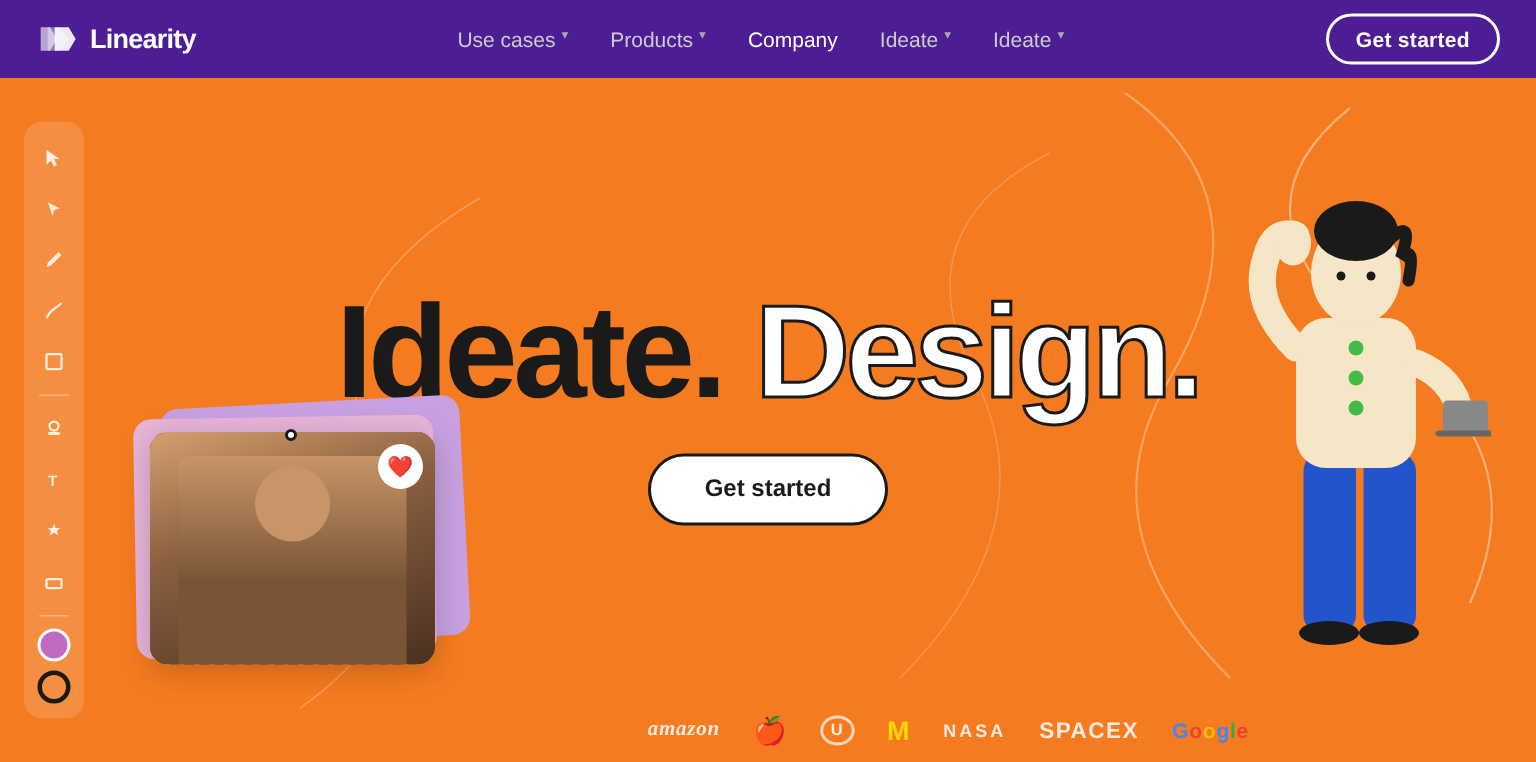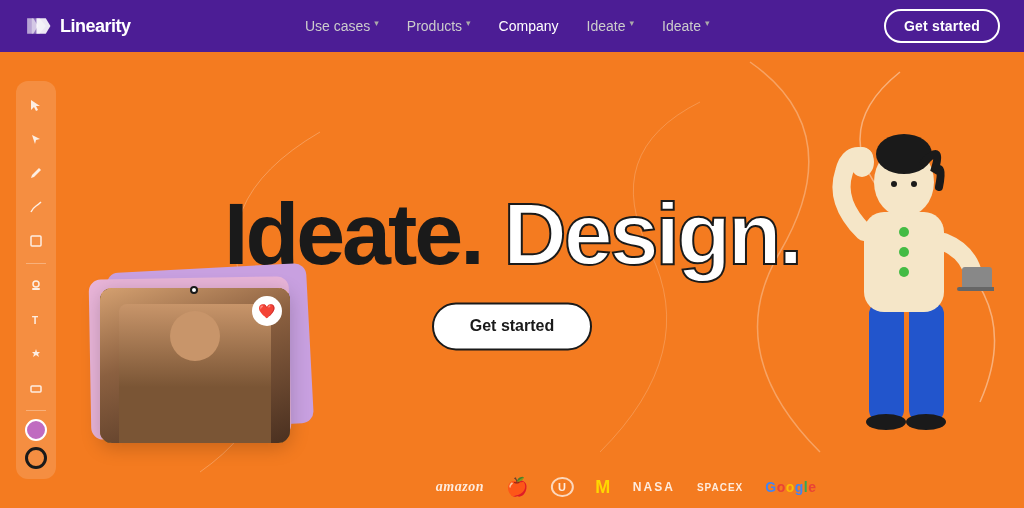--- a/index.html
+++ b/index.html
@@ -329,18 +329,18 @@
     </svg>
   </div>
 
   <div class="trusted-section">
     <div class="trusted-logos">
       <span class="trusted-logo" style="font-family:Georgia,serif;font-style:italic;">amazon</span>
       <span class="trusted-logo apple-logo">🍎</span>
       <span class="trusted-logo" style="font-size:11px;border:2px solid rgba(255,255,255,0.7);border-radius:50%;padding:2px 5px;">U</span>
       <span class="trusted-logo" style="font-size:18px;color:#ffd700;">M</span>
       <span class="trusted-logo" style="font-size:12px;letter-spacing:2px;">NASA</span>
-      <span class="trusted-logo" style="font-size:10px;letter-spacing:1px;">SPACEX</span>
+      <span class="trusted-logo" style="font-size:15px;letter-spacing:1px;">SPACEX</span>
       <span class="trusted-logo" style="font-size:14px;"><span style="color:#4285f4">G</span><span style="color:#ea4335">o</span><span style="color:#fbbc04">o</span><span style="color:#4285f4">g</span><span style="color:#34a853">l</span><span style="color:#ea4335">e</span></span>
     </div>
   </div>
 
 </div>
 
 </body></html>

